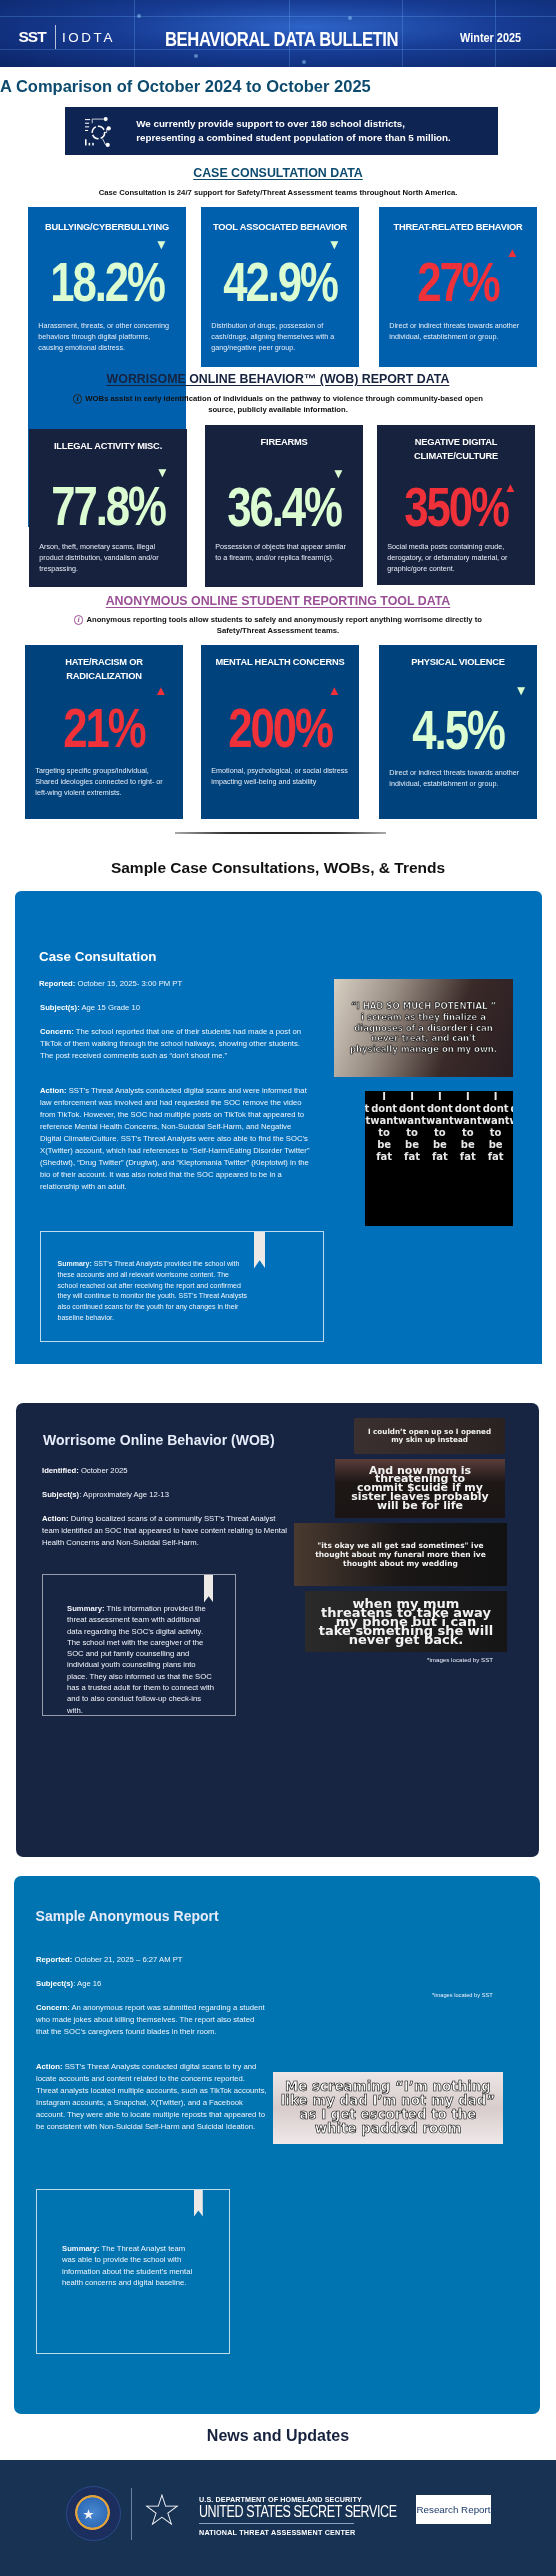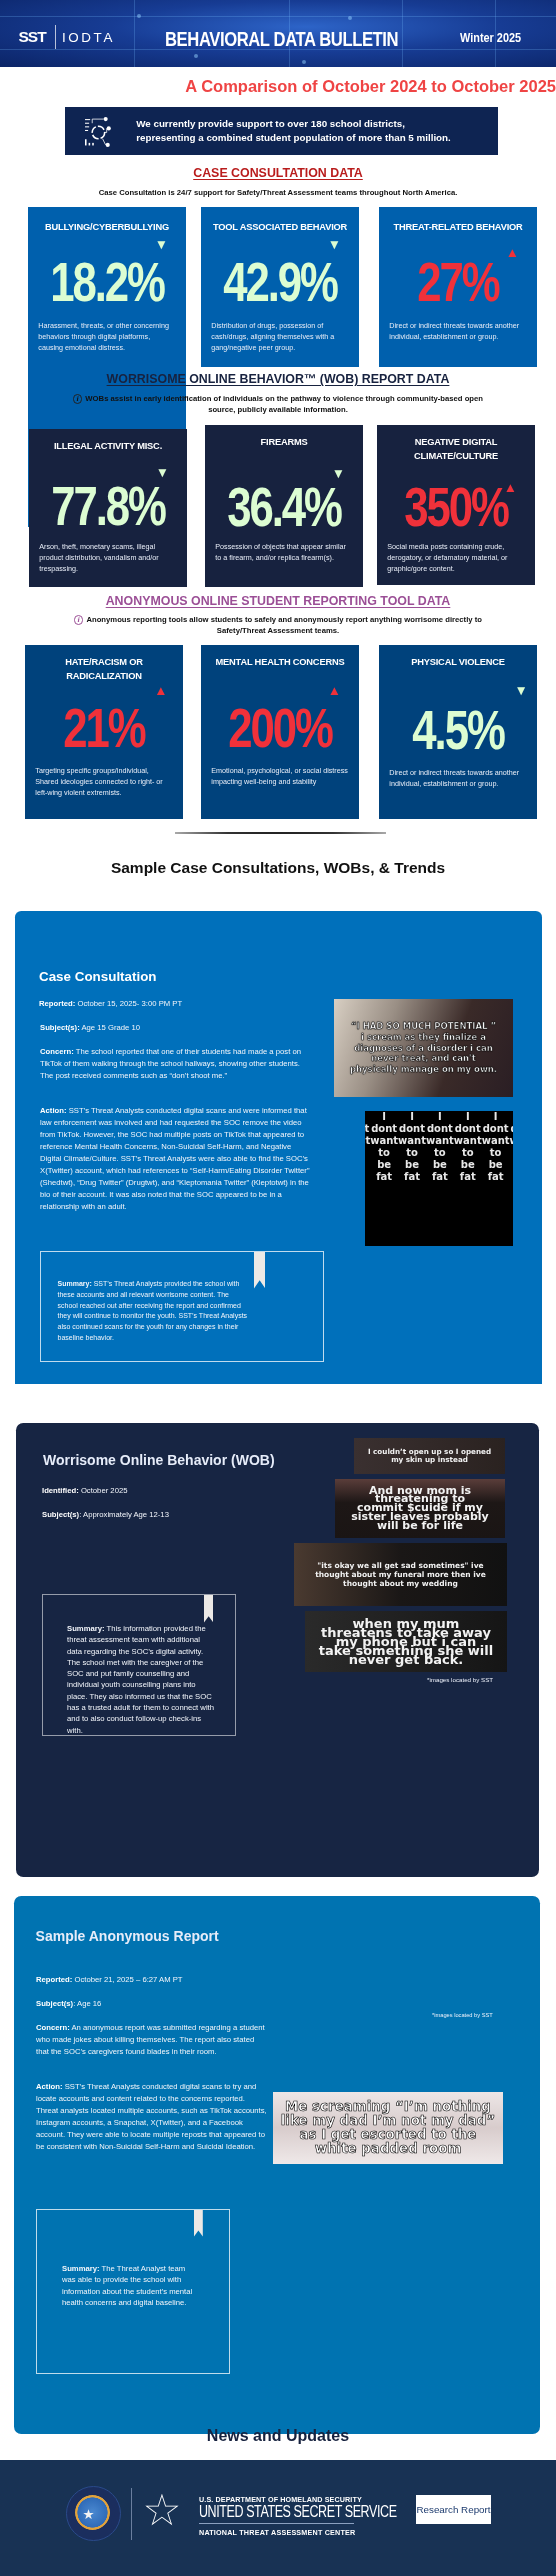--- a/index.html
+++ b/index.html
@@ -10,21 +10,21 @@
     .hero { position: absolute; left: 0; top: 0; width: 556px; height: 67px;
       background: radial-gradient(ellipse at 55% 40%, #2d64c8 0%, #173c94 45%, #0b2466 100%); overflow: hidden; }
     .hero .grid-line { position: absolute; background: rgba(120,190,255,0.25); }
     .hero .node { position: absolute; width: 4.1px; height: 4.1px; border-radius: 50%; background: rgba(150,210,255,0.5); }
     .logo-sst { position: absolute; left: 18.5px; top: 28px; color: #fff; font-weight: 900; font-size: 15.5px; letter-spacing: -1px; font-family: "Liberation Sans", sans-serif; }
     .logo-sep { position: absolute; left: 55px; top: 25px; width: 0.5px; height: 24px; background: rgba(255,255,255,0.7); }
     .logo-idta { position: absolute; left: 62px; top: 30px; color: #fff; font-size: 13.4px; letter-spacing: 2.6px; font-weight: 300; }
     .hero-title { position: absolute; left: 165px; top: 28px; color: #fff; font-size: 19.6px; font-weight: 900; letter-spacing: -0.5px; transform: scaleX(0.85); transform-origin: left; font-family: "Liberation Sans", sans-serif; }
     .hero-season { position: absolute; left: 460px; top: 31px; color: #fff; font-size: 12.4px; font-weight: 700; transform: scaleX(0.88); transform-origin: left; }
 
-    .main-title { position: absolute; top: 77px; left: 0; width: 556px; text-align: right; font-size: 16.5px; font-weight: 700; color: #ef4444; }
+    .main-title { position: absolute; top: 77px; left: 0; width: 556px; text-align: left; font-size: 16.5px; font-weight: 700; color: #0c4a6e; }
 
     .support-box { position: absolute; left: 65px; top: 107px; width: 433px; height: 48px; background: #0e2452; display: flex; align-items: center; }
     .support-icon { width: 31px; height: 31px; margin-left: 19.6px; margin-right: 20.6px; }
     .support-text { color: #fff; font-size: 9.8px; font-weight: 700; line-height: 14px; width: 330px; }
 
     .section-head { position: absolute; left: 0; width: 556px; text-align: center; font-size: 12.4px; font-weight: 900; text-decoration: underline; text-underline-offset: 2.1px; }
     .section-sub { position: absolute; left: 0; width: 556px; text-align: center; font-size: 7.7px; font-weight: 700; line-height: 10.8px; color: #111; padding: 0 72px; }
     .info-ico { display: inline-block; width: 9.3px; height: 9.3px; border: 0.8px solid #222; border-radius: 50%; font-size: 6.2px; font-style: italic; text-align: center; line-height: 7.7px; font-family: "DejaVu Serif", serif; margin-right: 3.1px; vertical-align: middle; }
 
     .stat-card { position: absolute; width: 158px; color: #fff; padding: 0 10.3px; }
@@ -34,21 +34,21 @@
     .stat-card .desc { position: absolute; left: 10.3px; right: 9.3px; font-size: 7.2px; line-height: 10.8px; color: #e9eef8; }
     .green { color: #dcfdd2; }
     .red { color: #f0313a; }
 
     .divider { position: absolute; left: 175px; top: 832px; width: 211px; height: 2.1px;
       background: radial-gradient(ellipse at center, #000 0%, #333 50%, rgba(0,0,0,0) 100%); }
 
     .section-h2 { position: absolute; left: 0; width: 556px; text-align: center; font-size: 15.5px; font-weight: 700; color: #111; }
 
     
-    .panel { position: absolute; border-radius: 7.2px; color: #fff; margin-top: 20px; }
+    .panel { position: absolute; border-radius: 7.2px; color: #fff; }
     .panel h3 { position: absolute; font-size: 14px; font-weight: 700; color: #e6ecf9; }
     .panel .field { position: absolute; font-size: 7.7px; line-height: 12px; color: #f3f6fb; }
     .panel .field b { font-weight: 700; color: #fff; }
     .summary-box { position: absolute; border: 0.8px solid rgba(255,255,255,0.75); }
     .summary-box .bookmark { position: absolute; top: -0.5px; width: 11.3px; height: 37px; background: #ece9e6; clip-path: polygon(0 0,100% 0,100% 100%,50% 78%,0 100%); }
     .summary-box .stxt { position: absolute; font-size: 7.7px; line-height: 11.3px; color: #f3f6fb; }
     .note { position: absolute; font-size: 6.7px; color: #eef2fb; }
 
     .meme { position: absolute; background: #111; display: flex; align-items: center; justify-content: center; text-align: center; overflow: hidden; }
     .meme span { font-family: "DejaVu Sans", sans-serif; font-weight: 700; color: #f2f2f2; position: relative; z-index: 2; }
@@ -102,21 +102,21 @@
     <g fill="none" stroke="#fff" stroke-width="3">
       <circle cx="26" cy="32" r="12" stroke-dasharray="14 4"></circle>
       <path d="M14 14 L14 6 L36 6" stroke-width="1.5"></path>
       <path d="M38 32 L42 32 L42 24" stroke-width="1.5"></path>
       <path d="M34 44 L40 56" stroke-width="1.5"></path>
     </g>
   </svg>
   <div class="support-text">We currently provide support to over 180 school districts, representing a combined student population of more than 5 million.</div>
 </div>
 
-<div class="section-head" style="top:166px;color:#b91c1c">CASE CONSULTATION DATA</div>
+<div class="section-head" style="top:166px;color:#0c4a6e">CASE CONSULTATION DATA</div>
 <div class="section-sub" style="top:188px">Case Consultation is 24/7 support for Safety/Threat Assessment teams throughout North America.</div>
 
 <div class="stat-card" style="left:28px;top:207px;height:320px;max-height:320px;height:320px;height:320px;height:320px;height:320px;height:320px;height:320px;height:320px;background:#0060ad;height:320px"></div>
 
 <div id="cards-case">
   <div class="stat-card" style="left:28px;top:207px;height:320px;background:#0060ad;height:320px;height:320px"></div>
 </div>
 
 <div class="stat-card" style="left:28px;top:207px;height:160px;background:#0060ad">
   <div class="label">BULLYING/CYBERBULLYING</div>
@@ -228,20 +228,23 @@
   </div>
 </div>
 
 <div class="panel" style="left:16px;top:1403px;width:523px;height:454px;background:#172543">
   <h3 style="left:27px;top:29px">Worrisome Online Behavior (WOB)</h3>
   <div class="field" style="left:26px;top:62px;width:247px">
     <b>Identified:</b> <span>October 2025</span>
   </div>
   <div class="field" style="left:26px;top:86px;width:247px">
     <b>Subject(s)</b><span>: Approximately Age 12-13</span>
+  </div>
+  <div class="field" style="left:26px;top:110px;width:252px">
+    <b>Action:</b> <span>During localized scans of a community SST’s Threat Analyst team identified an SOC that appeared to have content relating to Mental Health Concerns and Non-Suicidal Self-Harm.</span>
   </div>
   <div class="summary-box" style="left:26px;top:171px;width:194px;height:142px;border-color:rgba(255,255,255,0.55)">
     <div class="bookmark" style="left:161px;width:9.3px;height:28px"></div>
     <div class="stxt" style="left:24px;top:28px;width:149px">
       <b>Summary:</b> <span>This information provided the threat assessment team with additional data regarding the SOC’s digital activity. The school met with the caregiver of the SOC and put family counselling and individual youth counselling plans into place. They also informed us that the SOC has a trusted adult for them to connect with and to also conduct follow-up check-ins with.</span>
     </div>
   </div>
   <div class="meme" style="left:338px;top:15px;width:151px;height:36px;background:linear-gradient(90deg,#3a3030,#2a2220)">
     <span style="font-size:7.2px;line-height:7.7px;padding:0 9.3px">I couldn’t open up so I opened my skin up instead</span>
   </div>

